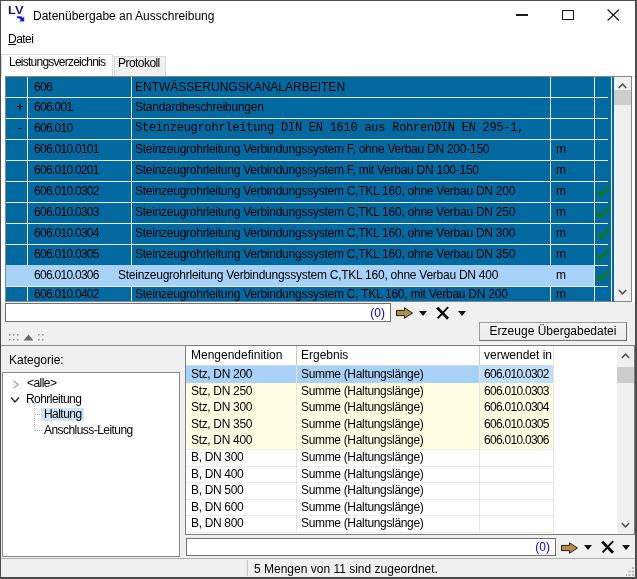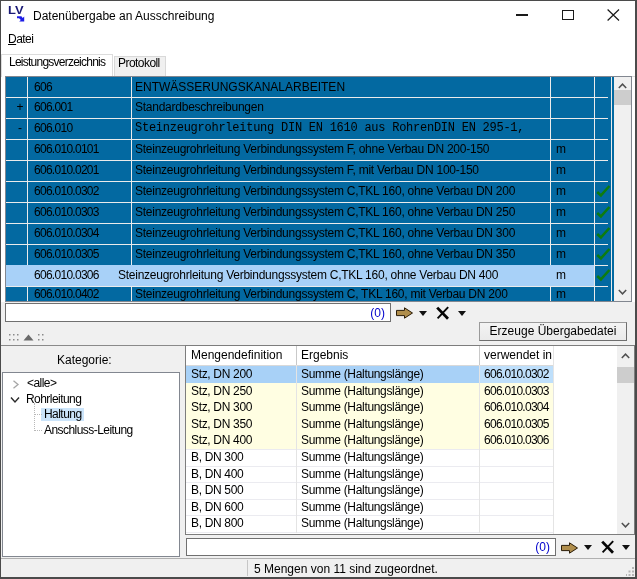--- a/index.html
+++ b/index.html
@@ -135,21 +135,21 @@
       <rect x="8" y="6" width="1.5" height="1.5"></rect>
     <rect x="29" y="1" width="1.5" height="1.5"></rect>
       <rect x="33" y="1" width="1.5" height="1.5"></rect>
     <rect x="29" y="6" width="1.5" height="1.5"></rect>
       <rect x="33" y="6" width="1.5" height="1.5"></rect>
   </g>
   <path d="M14.5 7.5 L19.5 1.5 L24.5 7.5 z" fill="#6a6a6a"></path>
 </svg>
 <div class="a" style="left:1px;top:345px;width:635px;height:1px;background:#8a8a8a;"></div>
 
-<div class="a txt" style="left:9px;top:353px;margin-left:48px;">Kategorie:</div>
+<div class="a txt" style="left:9px;top:353px;">Kategorie:</div>
 <div class="a" style="left:2px;top:372px;width:178px;height:185px;background:#fff;border:1px solid #828790;">
   <svg class="a" style="left:8px;top:7px;" width="9" height="9" viewBox="0 0 9 9">
       <path d="M2.5 0.8 L7 4.5 L2.5 8.2" stroke="#a6a6a6" stroke-width="1.3" fill="none"></path>
     </svg>
   <div class="a txt t" style="left:24px;top:3px;line-height:15.5px;">&lt;alle&gt;</div>
   <svg class="a" style="left:7px;top:23px;" width="10" height="8" viewBox="0 0 10 8">
       <path d="M1 1.5 L5 6 L9 1.5" stroke="#2b2b2b" stroke-width="1.4" fill="none"></path>
     </svg>
   <div class="a txt t" style="left:23px;top:18.5px;line-height:15.5px;">Rohrleitung</div>
   <div class="a" style="left:38px;top:34.5px;width:43px;height:13px;background:#cbe4fa;"></div>

